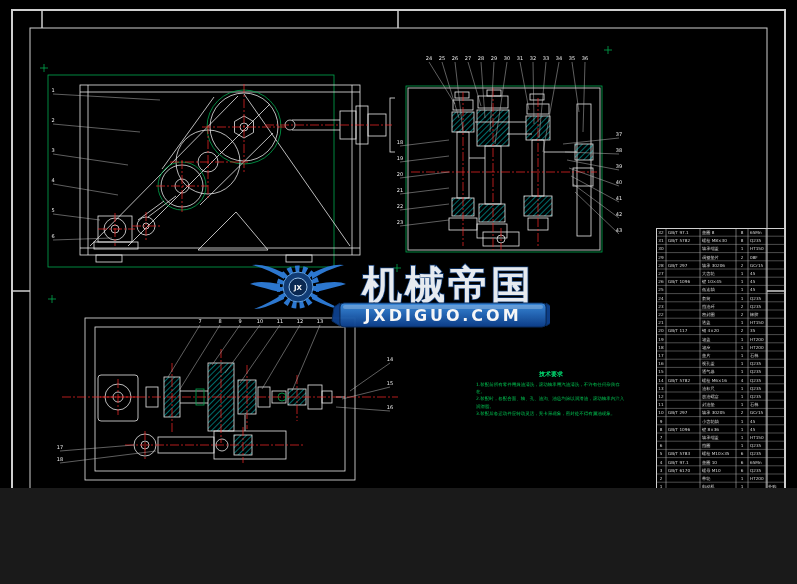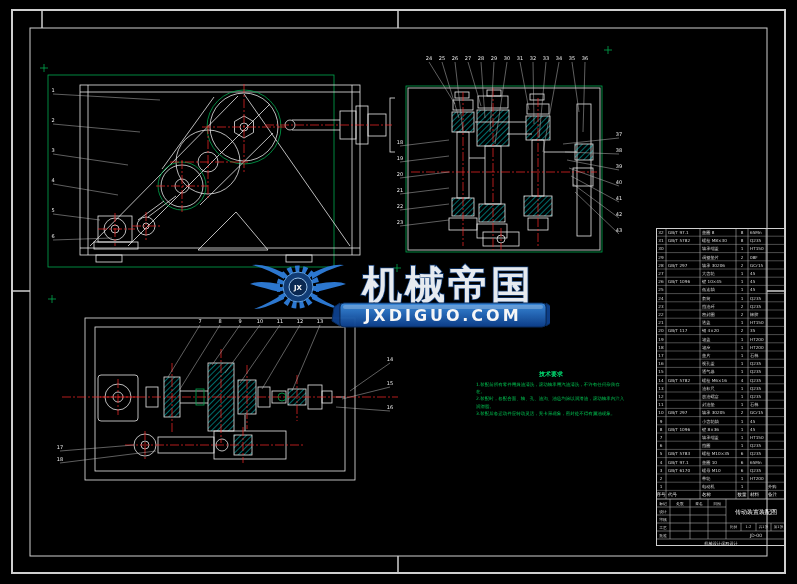--- a/index.html
+++ b/index.html
@@ -1,16 +1,16 @@
 <!DOCTYPE html>
 <html><head>
 <meta charset="utf-8">
 <style>
   html,body{margin:0;padding:0;background:#1a1a1a;}
-  .canvas{position:relative;width:797px;height:584px;background:#000;overflow:hidden;
+  .canvas{position:relative;width:797px;height:488px;background:#000;overflow:hidden;
           font-family:"DejaVu Sans",sans-serif;}
   .canvas svg{position:absolute;display:block;}
   svg text{font-family:"DejaVu Sans",sans-serif;}
   #notes{position:absolute;left:476px;top:370px;width:150px;}
   .notes-title{color:#00e676;font-size:6px;font-weight:bold;text-align:center;margin-bottom:2px;}
   .note-line{font-size:4.5px;line-height:1.6;color:#00c853;}
 </style>
 </head>
 <body>
 

